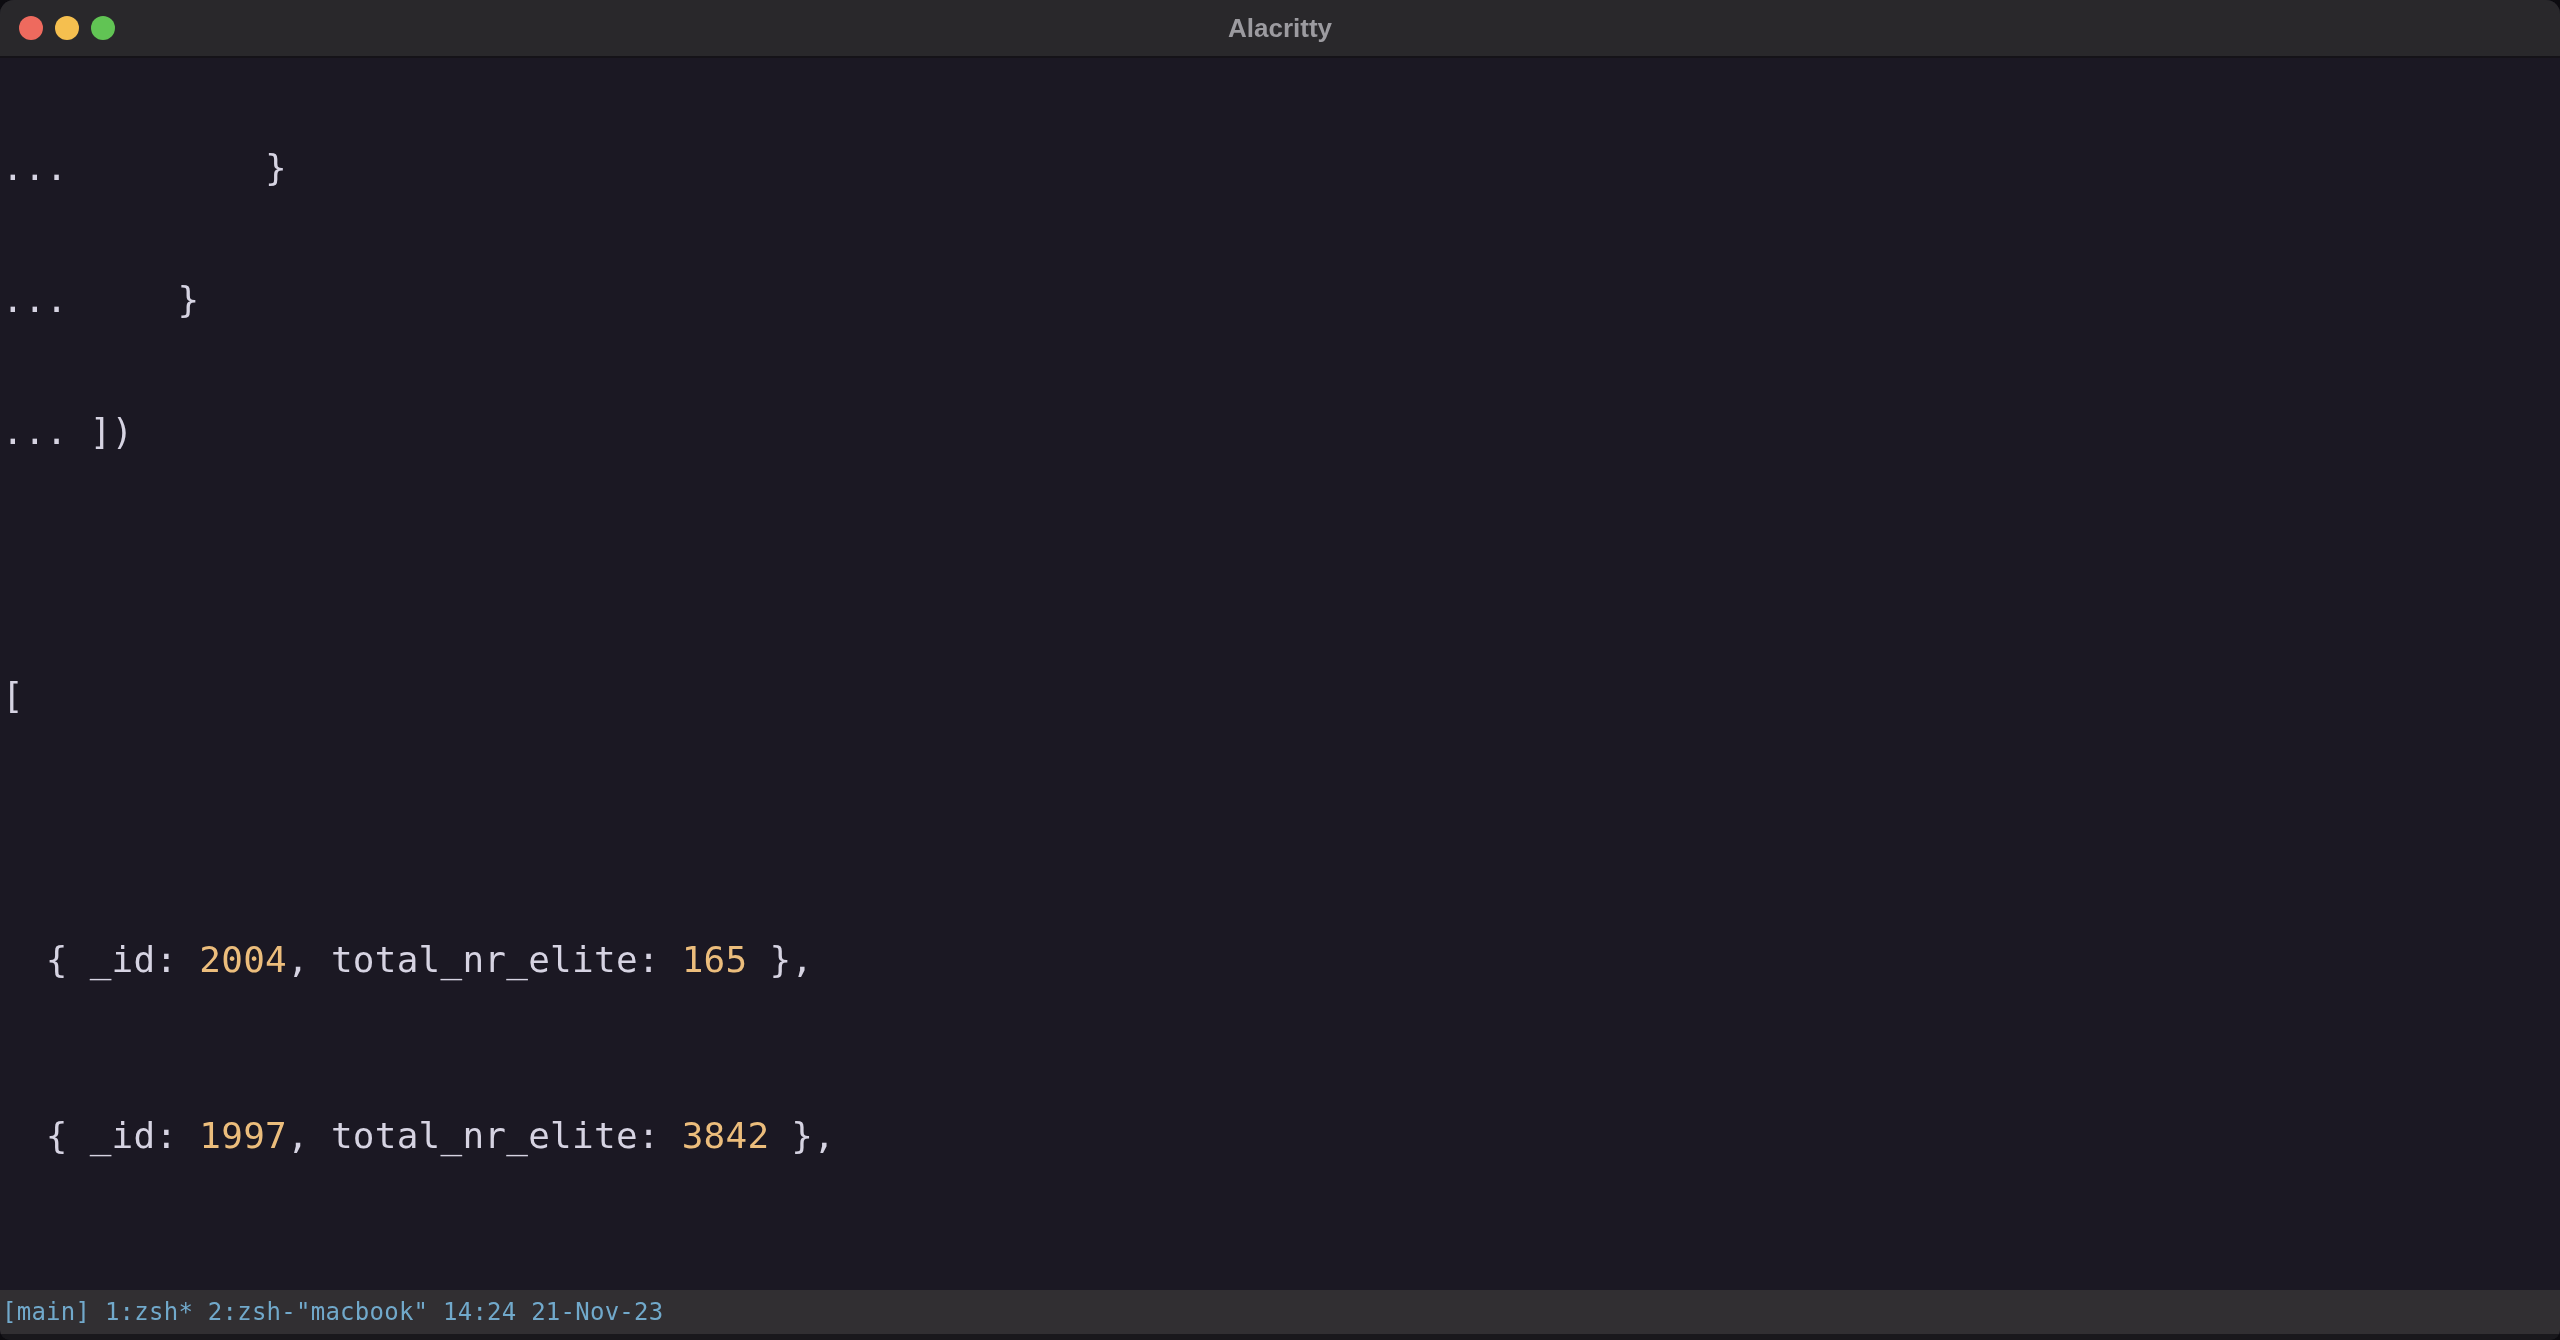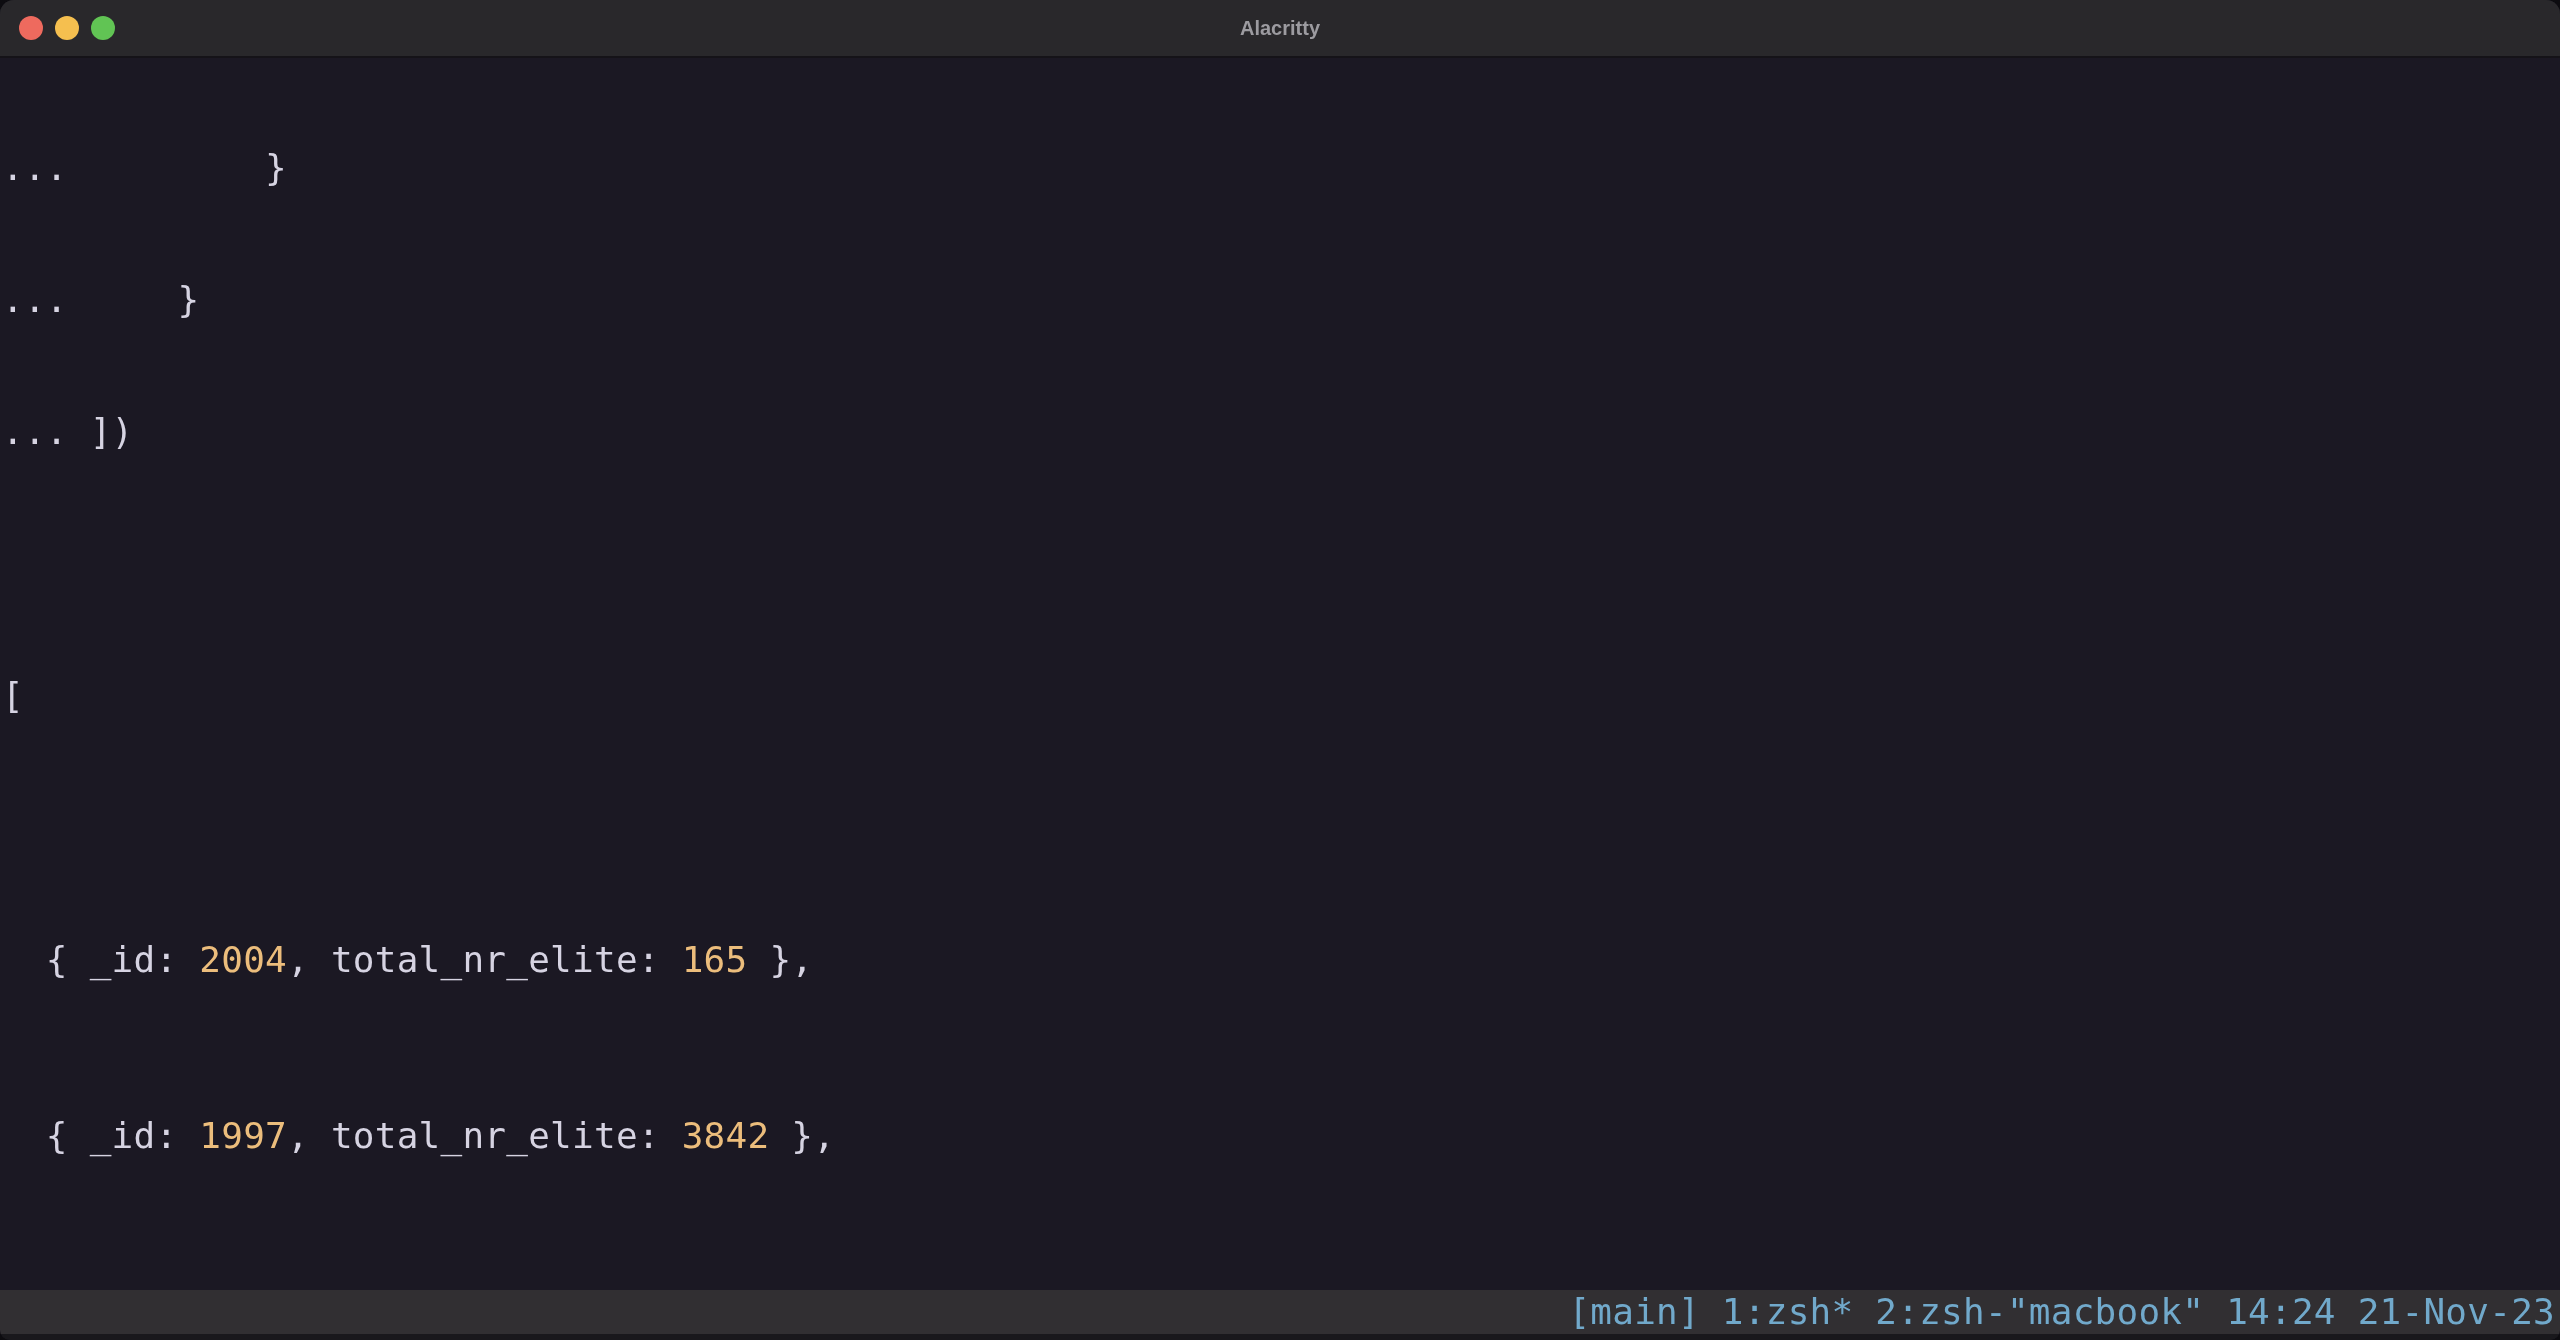--- a/index.html
+++ b/index.html
@@ -8,33 +8,33 @@
     border-radius:14px 14px 10px 10px;background:var(--bg);
     font-family:"DejaVu Sans Mono", monospace;
   }
   .titlebar{
     position:absolute;top:0;left:0;right:0;height:56px;
     background:var(--titlebar-bg);border-bottom:2px solid #151318;
     display:flex;align-items:center;justify-content:center;
   }
   .traffic{position:absolute;left:19px;top:16px;display:flex;gap:12px;}
   .light{width:24px;height:24px;border-radius:50%;border:none;padding:0;}
-  .title{font-family:"Liberation Sans", sans-serif;font-weight:700;font-size:20px;color:#9c9ba0;}
+  .title{font-family:"Liberation Sans", sans-serif;font-weight:700;font-size:26px;color:#9c9ba0;}
   .term{
     position:absolute;top:58px;left:2px;right:0;bottom:52px;
     font-size:36px;line-height:44px;letter-spacing:0.25px;
     color:var(--fg);white-space:pre;overflow:hidden;
   }
   .line{height:44px;}
   .n{color:var(--num);}
   .statusbar{
     position:absolute;left:0;right:0;bottom:6px;height:44px;
     background:var(--status-bg);color:var(--status-fg);
-    font-size:36px;line-height:44px;letter-spacing:0.25px;white-space:pre;
-    display:flex;justify-content:flex-end;padding:0 5px 0 2px;
+    font-size:24px;line-height:44px;letter-spacing:0.25px;white-space:pre;
+    display:flex;justify-content:flex-start;padding:0 5px 0 2px;
   }
   .bottom-edge{position:absolute;left:0;right:0;bottom:0;height:6px;background:#19181c;}
 </style>
 </head>
 <body>
 
 <div class="window" style="--bg: #1b1823; --fg: #d6d3e2; --num: #ecbd7c; --cursor: #5a5468; --titlebar-bg: #29282b; --status-bg: #312f32; --status-fg: #71a9cb;">
 
   <div class="titlebar">
     <div class="traffic">

